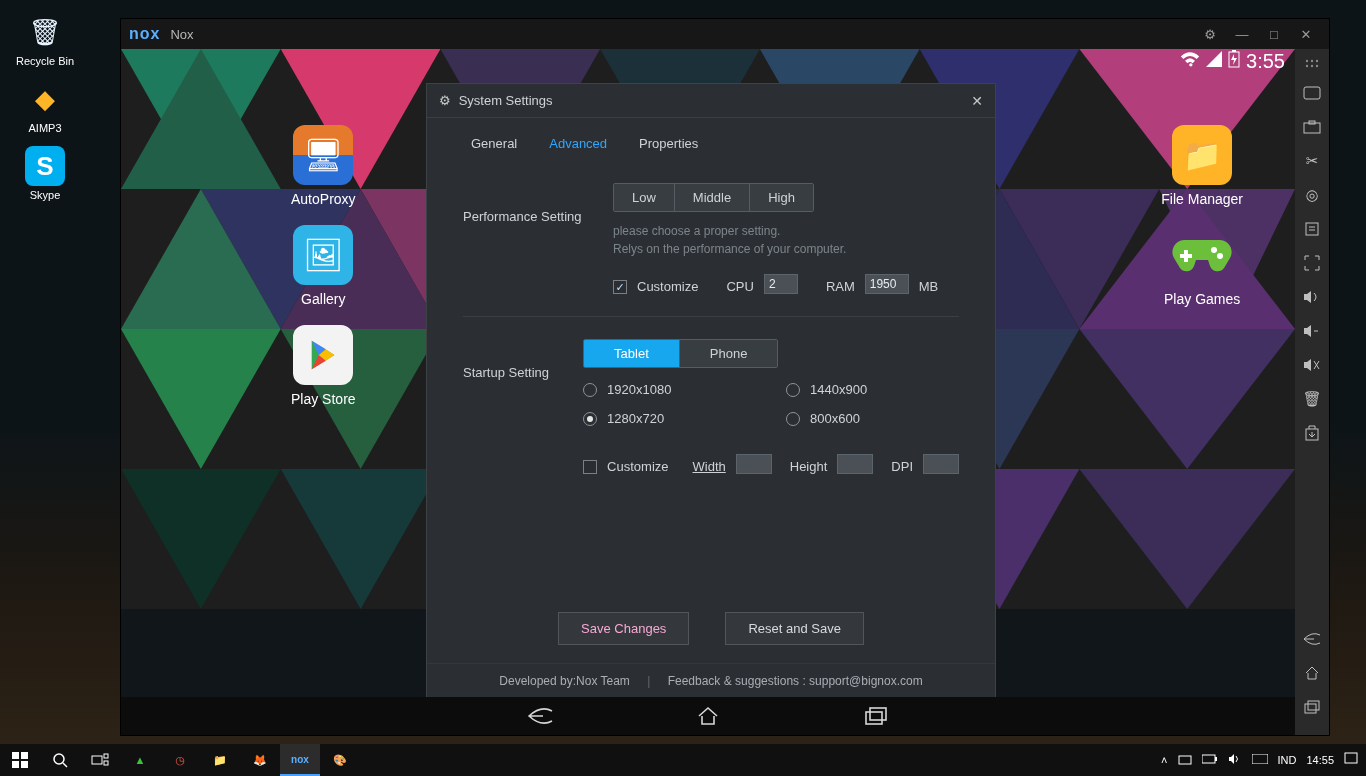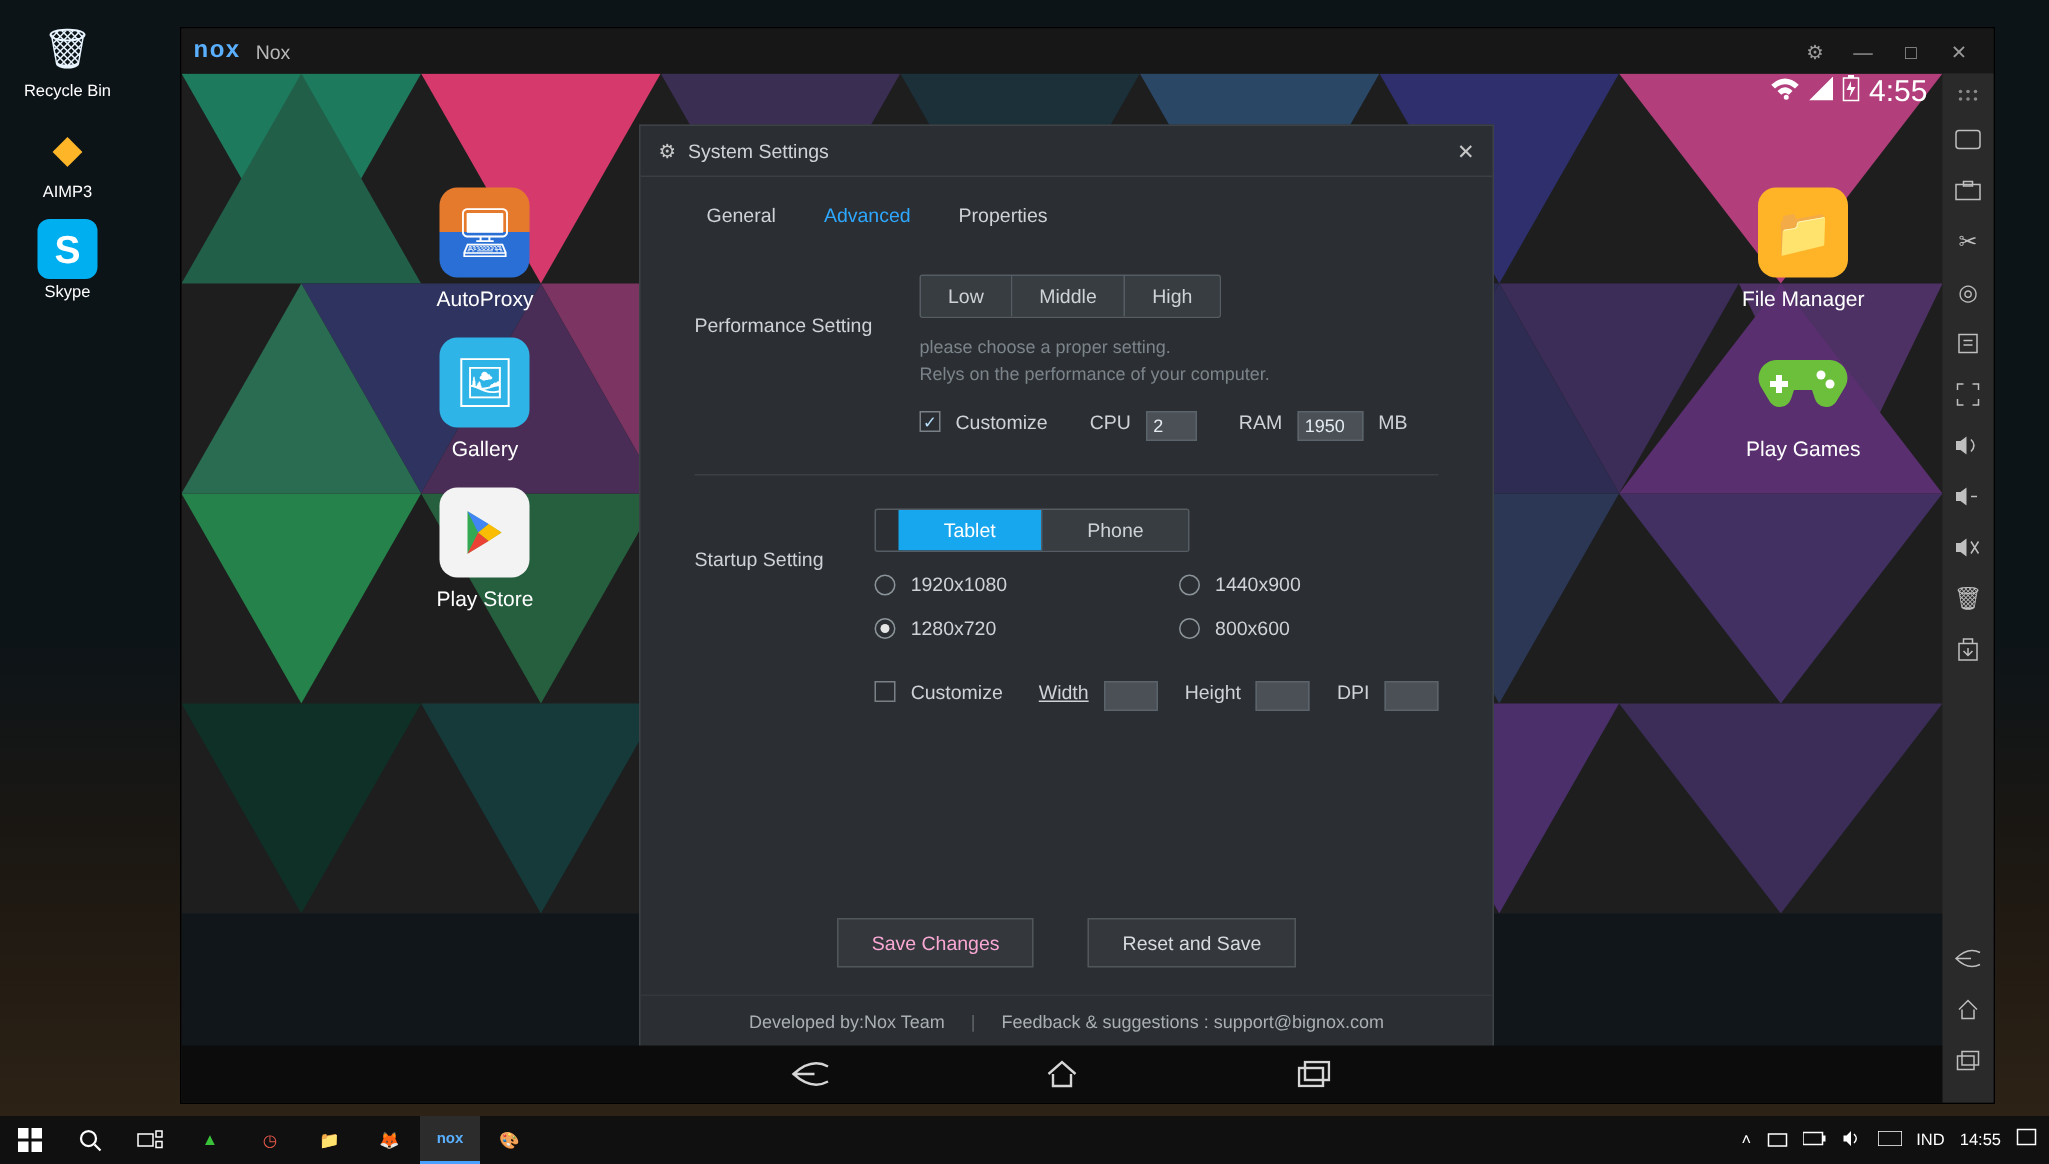--- a/index.html
+++ b/index.html
@@ -59,21 +59,21 @@
 
 .section { padding:22px 36px 0; display:flex; }
 .section .label { width:150px; color:#cfd3d7; padding-top:6px;margin-top:20px;}
 .section .content { flex:1; }
 .seg { display:inline-flex; border:1px solid #555c63; border-radius:2px; overflow:hidden;}
 .seg .opt { padding:6px 18px; cursor:pointer; background:#383d42; color:#cfd3d7; border-right:1px solid #555c63;}
 .seg .opt:last-child { border-right:none;}
 .seg .opt.on { background:#17a7ee; color:#fff; }
 
 .hint { color:#7c848b; font-size:12px; line-height:1.5; margin-top:10px;}
-.row { display:flex; align-items:flex-start; gap:10px; margin-top:16px;}
+.row { display:flex; align-items:flex-end; gap:10px; margin-top:16px;}
 .chk { width:14px; height:14px; border:1px solid #7a8087; background:#2a2e32; display:inline-flex; align-items:center; justify-content:center; cursor:pointer;}
 .chk.checked::after { content:"✓"; color:#b9e1ff; font-size:11px; }
 .mini-input { width:44px; height:20px; background:#4a5056; border:1px solid #5b636b; color:#e4ecf2; padding:0 4px; font-size:12px;}
 .radio { width:14px; height:14px; border:1px solid #8c949b; border-radius:50%; display:inline-flex; align-items:center; justify-content:center; cursor:pointer;}
 .radio.checked::after { content:""; width:6px; height:6px; border-radius:50%; background:#e6e6e6;}
 .res-grid { display:grid; grid-template-columns:1fr 1fr; gap:14px 30px; margin-top:14px;}
 .res-opt { display:flex; align-items:center; gap:10px; cursor:pointer;}
 
 .divider { height:1px; background:#3b4045; margin:22px 36px 0;}
 .dialog-actions { margin-top:auto; padding:0 36px 18px; display:flex; justify-content:center; gap:36px;}
@@ -169,21 +169,21 @@
                 <polygon points="0,16 16,16 16,0" fill="#fff"></polygon>
               </svg>
           </span>
           <span>
             <svg width="12" height="18" viewBox="0 0 12 18">
                 <rect x="1" y="2" width="10" height="15" stroke="#fff" fill="none"></rect>
                 <rect x="4" y="0" width="4" height="2" fill="#fff"></rect>
                 <polygon points="6,4 3,10 6,10 5,15 9,8 6,8" fill="#fff"></polygon>
               </svg>
           </span>
-          <span class="clock">4:55</span>
+          <span class="clock">3:55</span>
         </div>
 
         <div class="app-grid-left">
           <div class="app-icon">
             <div class="ic" style="background:linear-gradient(#e67a2c 50%,#2a6fd6 50%);">🖥</div>
             <span>AutoProxy</span>
           </div>
           <div class="app-icon">
             <div class="ic" style="background:#2fb4e8;">🖼</div>
             <span>Gallery</span>
@@ -255,21 +255,21 @@
               </div>
             </div>
           </div>
 
           <div class="divider"></div>
 
           <div class="section">
             <div class="label">Startup Setting</div>
             <div class="content">
               <div class="seg">
-                <div class="opt on" style="padding:6px 30px;margin-left:15px;">Tablet</div>
+                <div class="opt on" style="padding:6px 30px;">Tablet</div>
                 <div class="opt" style="padding:6px 30px;">Phone</div>
               </div>
               <div class="res-grid">
                 <div class="res-opt">
                     <span class="radio"></span>
                     <span>1920x1080</span>
                   </div>
                 <div class="res-opt">
                     <span class="radio"></span>
                     <span>1440x900</span>

